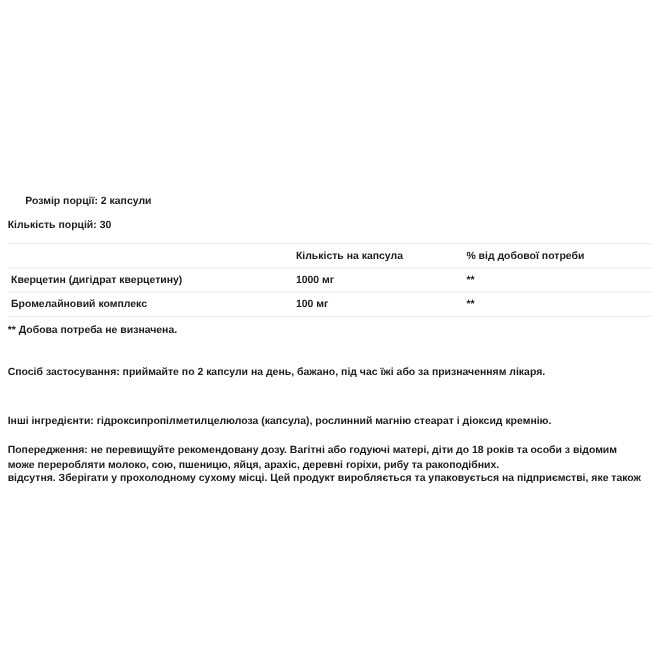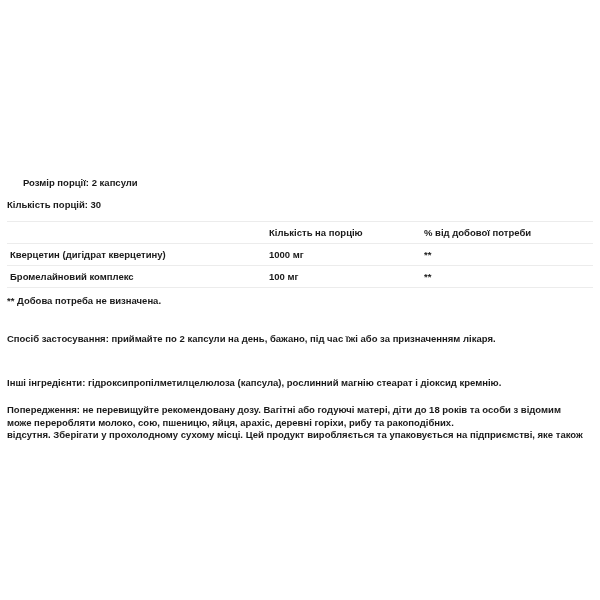--- a/index.html
+++ b/index.html
@@ -68,21 +68,21 @@
 <body>
 
 <div class="content">
   <p class="line serving-size">Розмір порції: 2 капсули</p>
   <p class="line servings-count">Кількість порцій: 30</p>
 
   <table class="facts">
     <thead>
       <tr>
         <th class="c1"></th>
-        <th class="c2">Кількість на порцію</th>
+        <th class="c2">Кількість на капсула</th>
         <th>% від добової потреби</th>
       </tr>
     </thead>
     <tbody>
       <tr>
         <td class="c1">Кверцетин (дигідрат кверцетину)</td>
         <td class="c2">1000 мг</td>
         <td>**</td>
       </tr>
       <tr>

